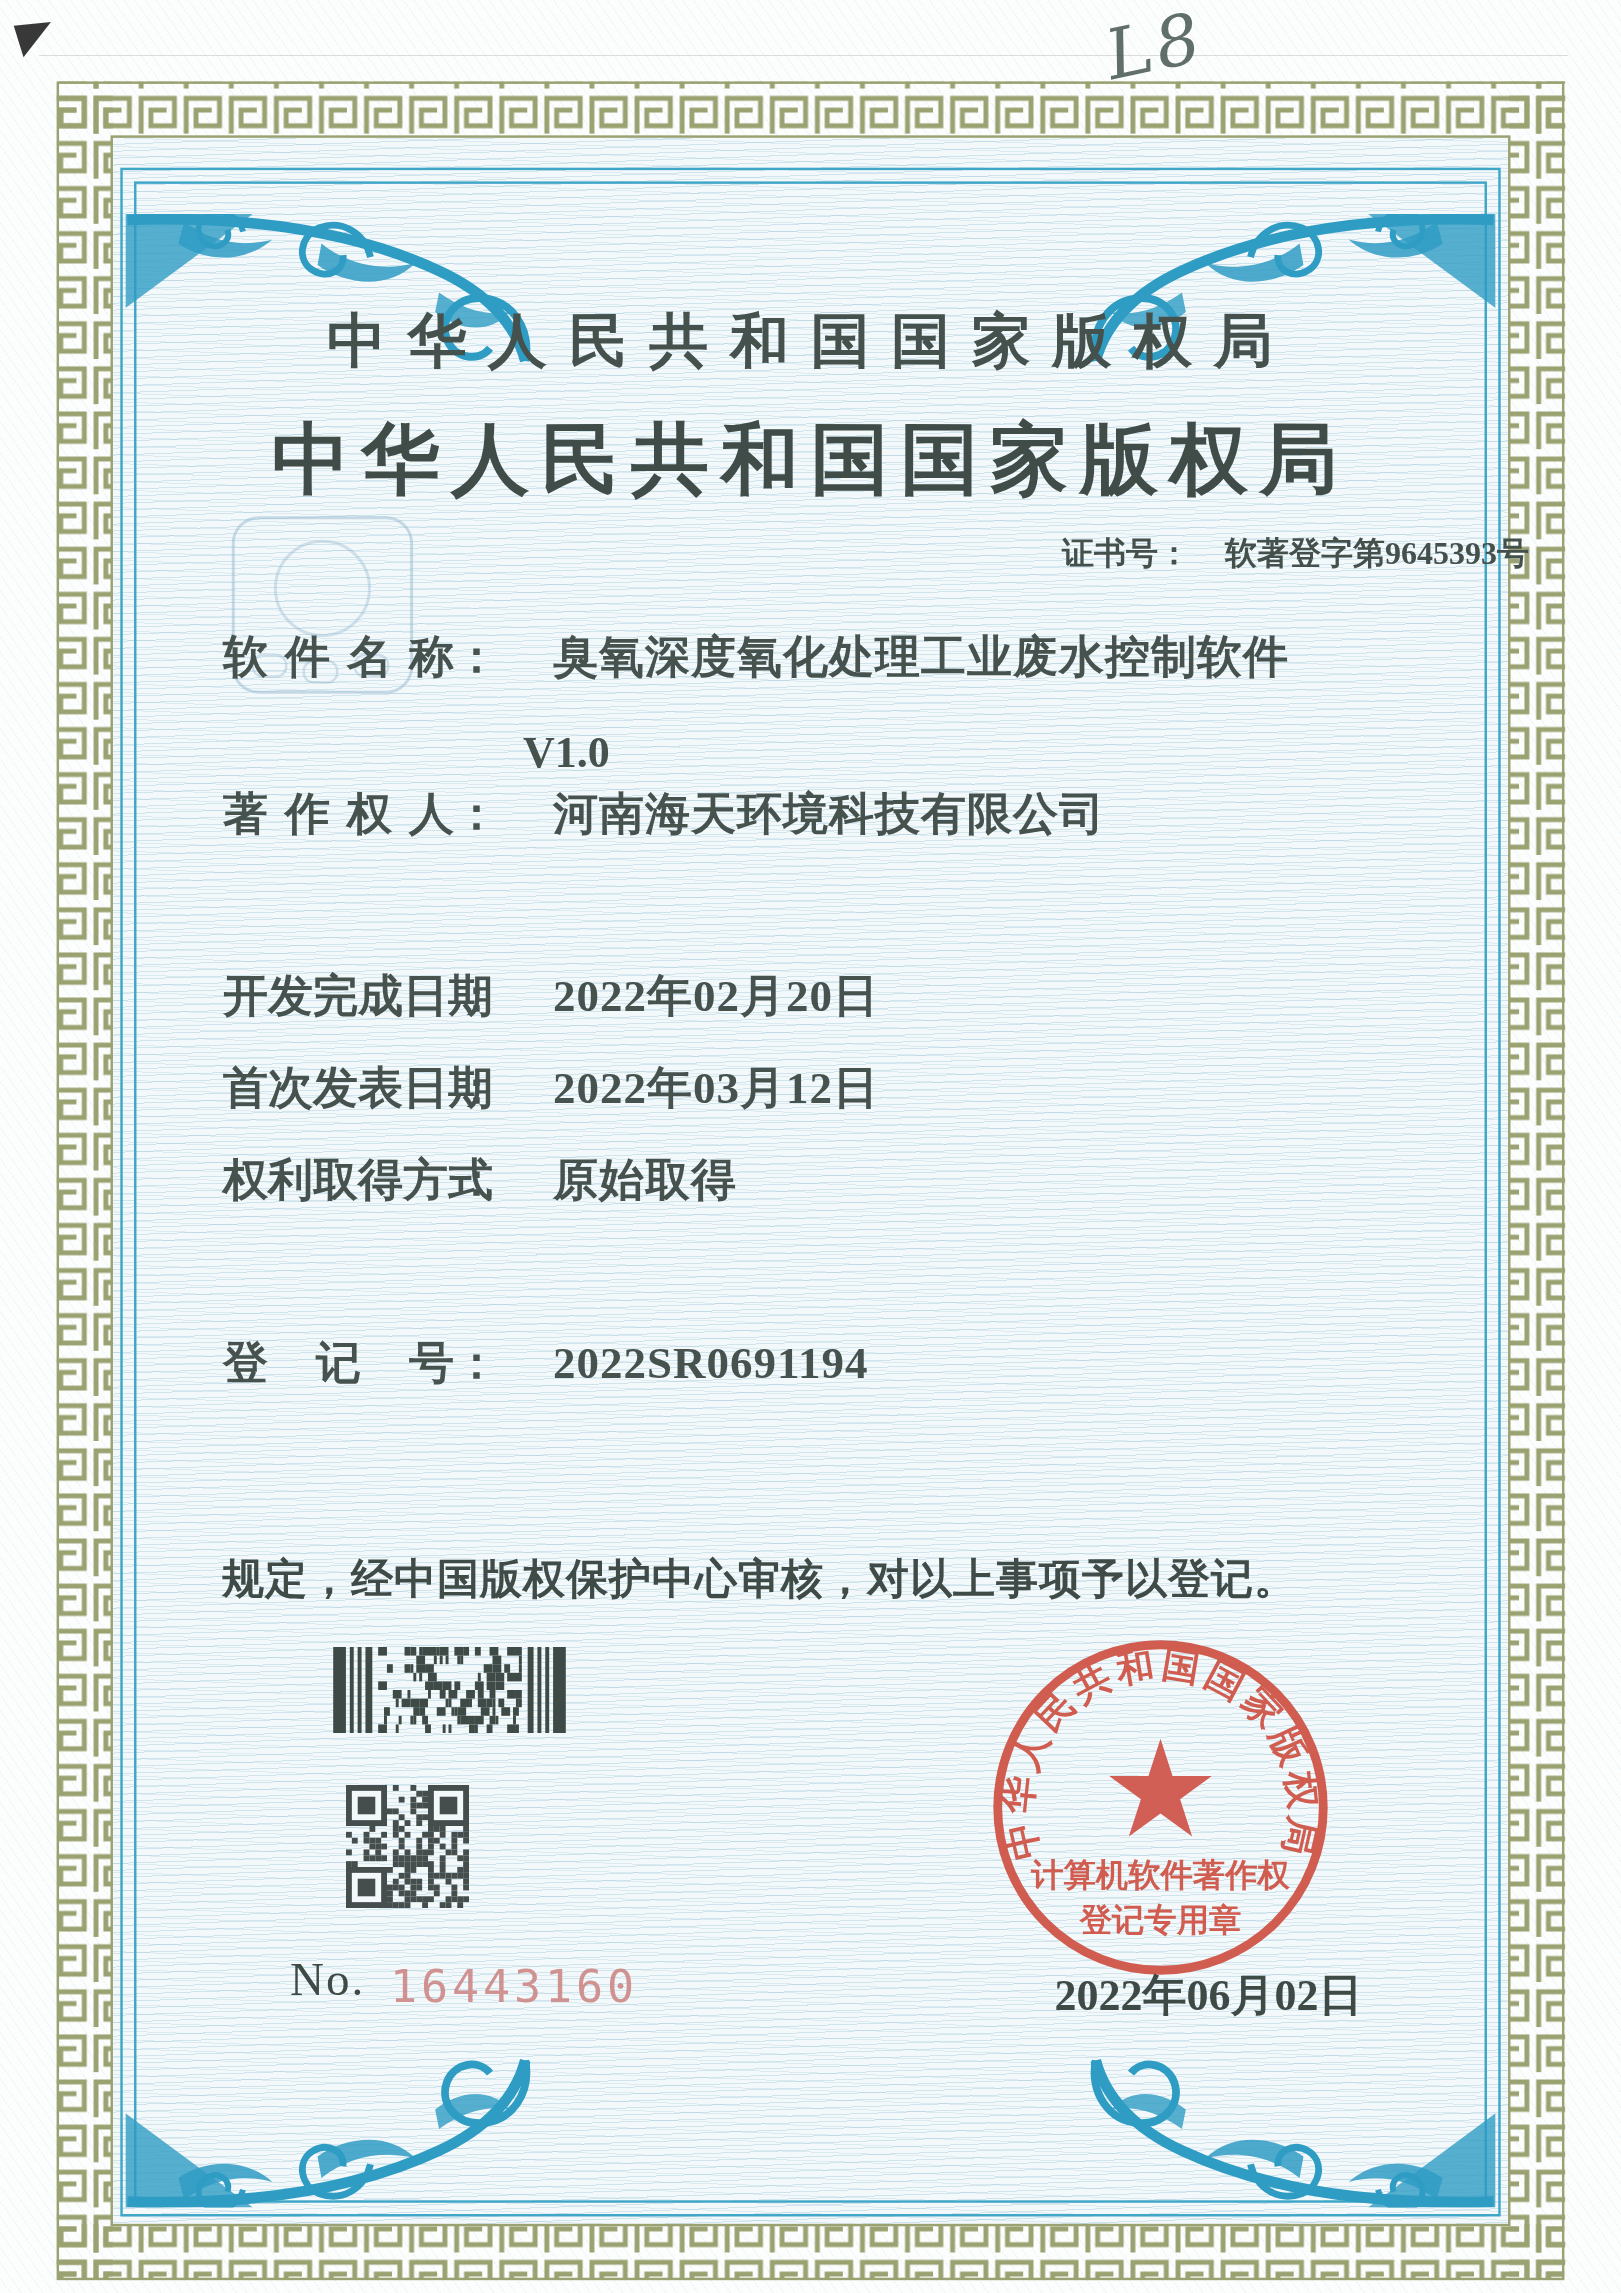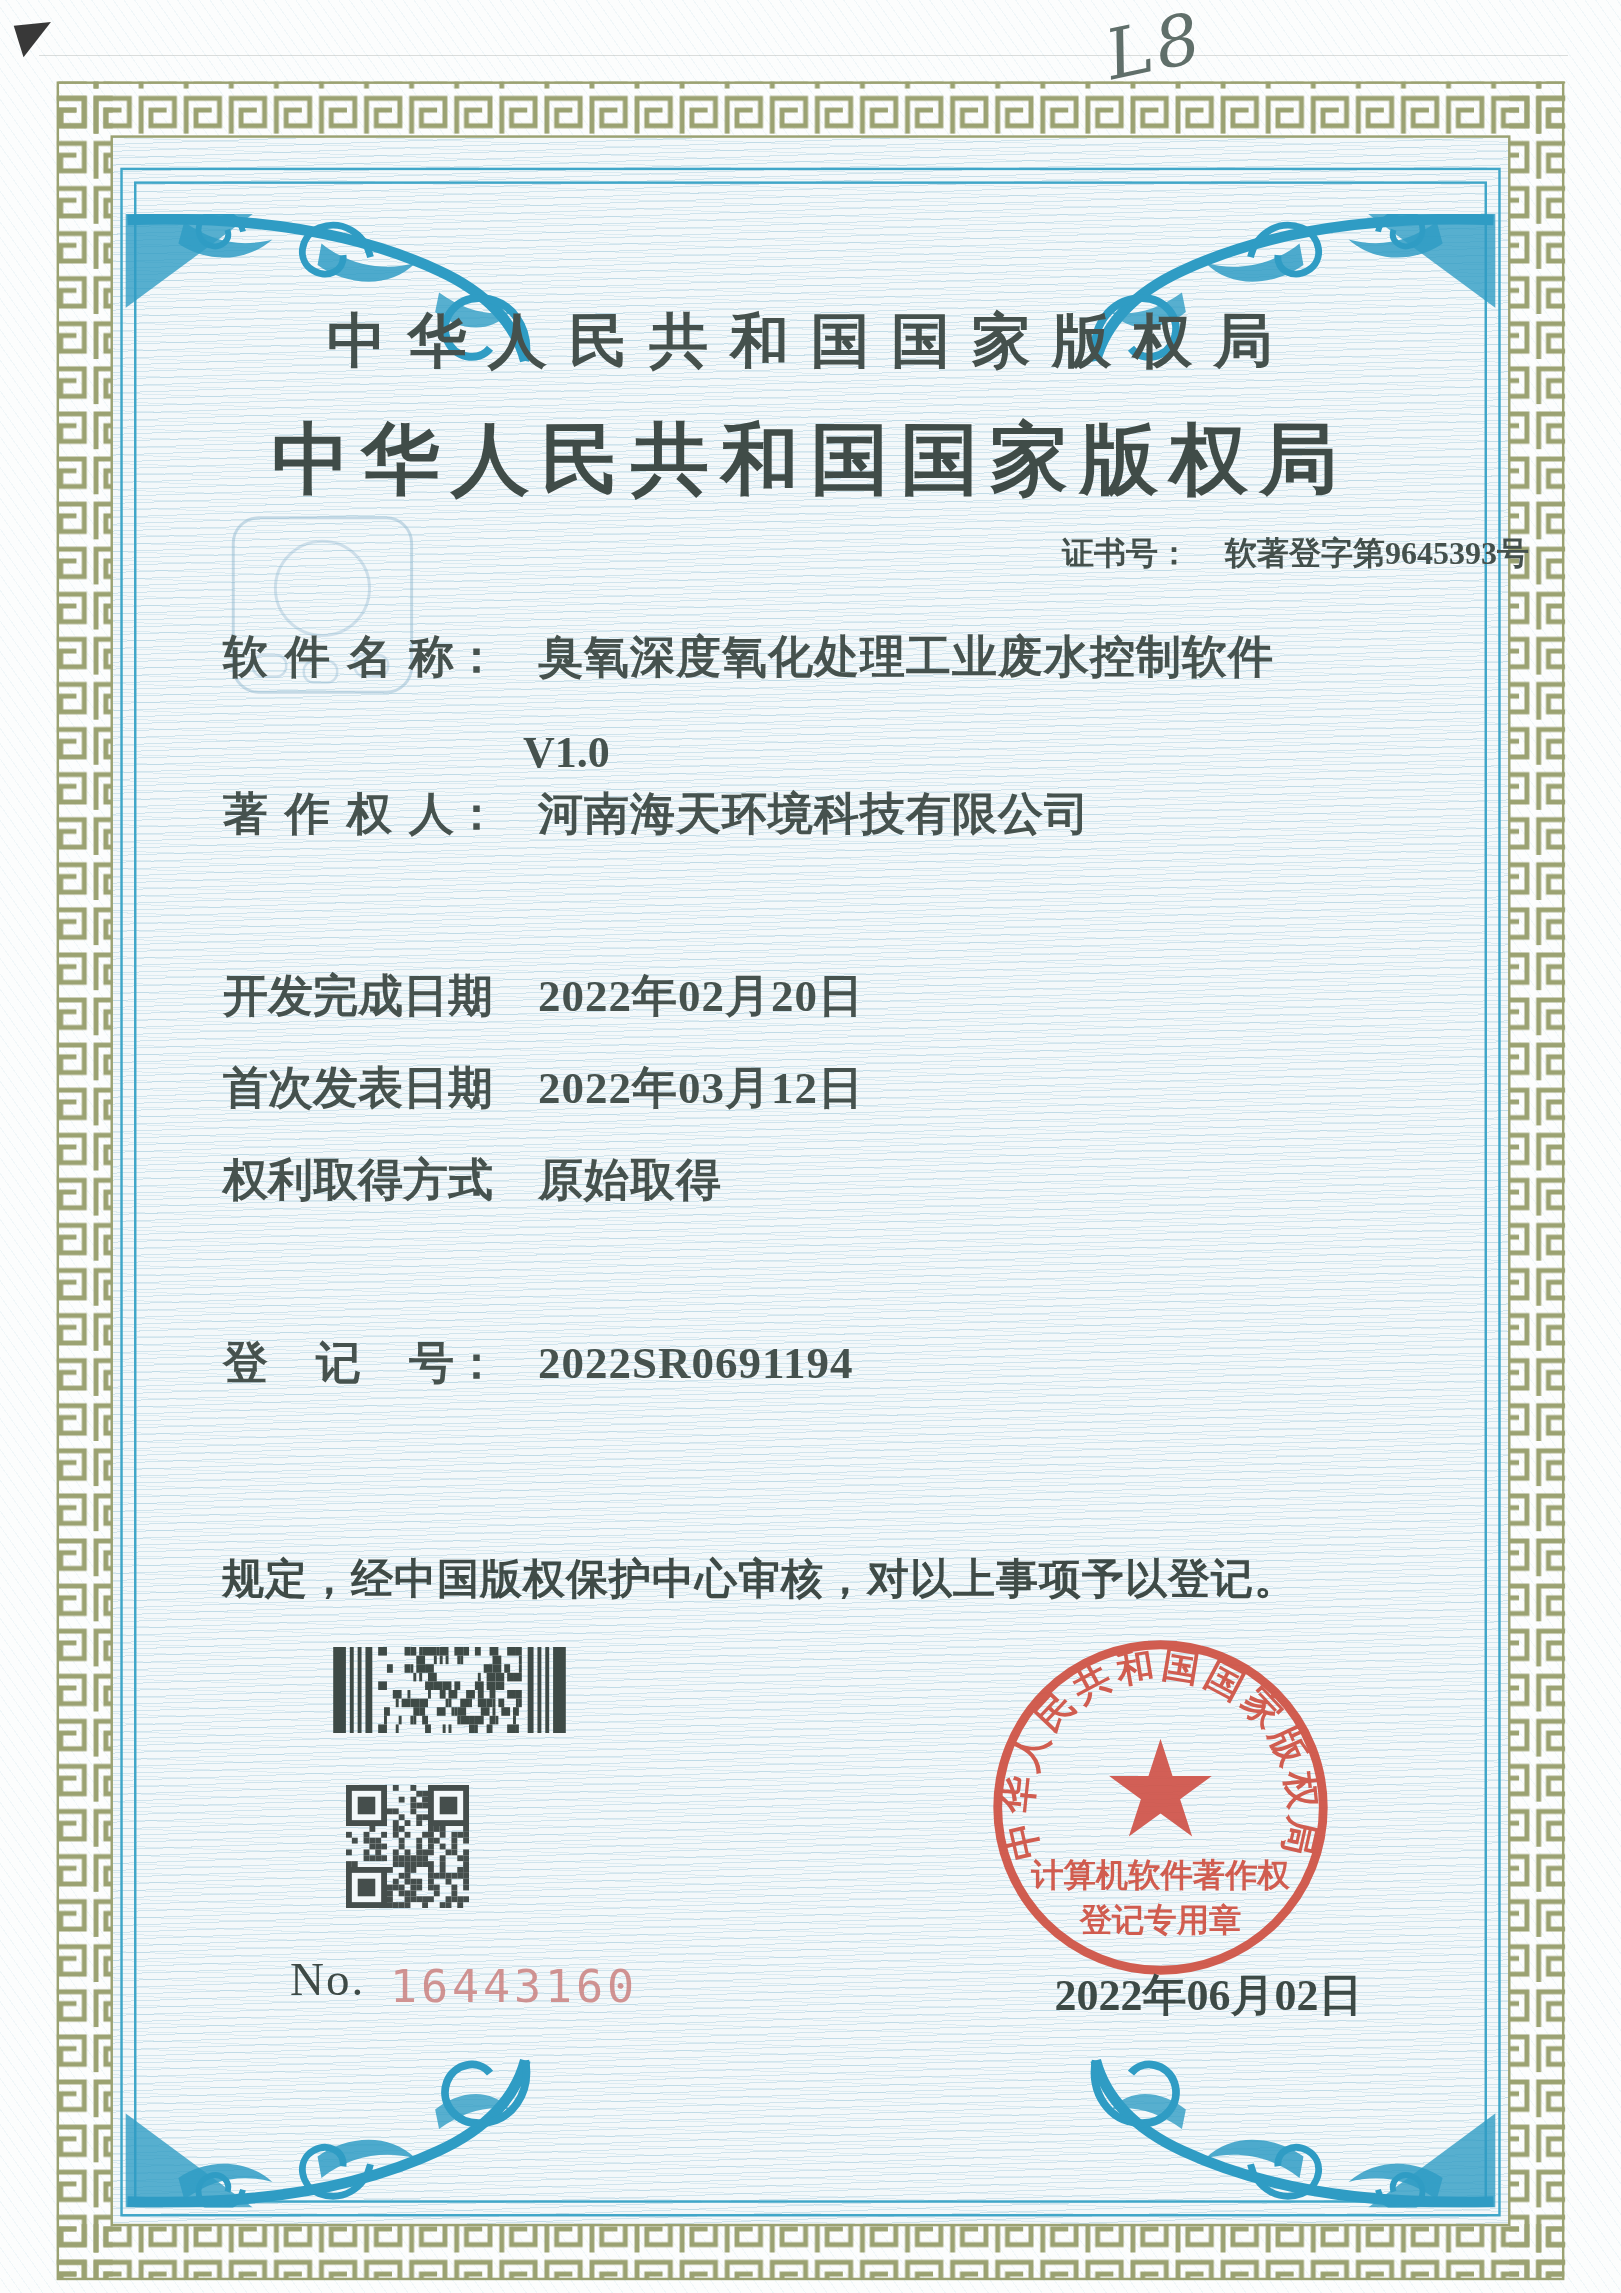--- a/index.html
+++ b/index.html
@@ -40,21 +40,21 @@
   .certno{left:1022px;top:532px;font-size:32px;font-weight:700;color:#44504c;white-space:nowrap;margin-left:40px;}
   .certno .gap{display:inline-block;width:35px;}
   
   .row{position:absolute;left:223px;font-size:45px;font-weight:700;color:#46524e;white-space:nowrap;line-height:1.1;}
   .flabel{
     display:inline-block;width:231px;
     text-align:justify;text-align-last:justify;text-justify:inter-character;
     vertical-align:top;
   }
   .fcolon{display:inline-block;vertical-align:top;}
-  .fvalue{display:inline-block;margin-left:39px;vertical-align:top;letter-spacing:1px;}
+  .fvalue{display:inline-block;margin-left:54px;vertical-align:top;letter-spacing:1px;}
   .vline2{position:absolute;left:523px;top:727px;font-size:44px;font-weight:700;color:#46524e;}
   
   .stline{position:absolute;font-size:42px;font-weight:600;color:#3f4b47;white-space:nowrap;letter-spacing:1px;}
   
   .no-label{left:290px;top:1952px;font-size:47px;color:#3e4a46;letter-spacing:2px;}
   .no-value{
     left:390px;top:1960px;font-size:45px;color:#cb8280;letter-spacing:3.9px;
     font-family:"DejaVu Sans Mono","Liberation Mono",monospace;opacity:.85;
   }
   .issue-date{left:1033px;top:1966px;width:351px;text-align:center;font-size:44px;font-weight:700;color:#3d4a46;white-space:nowrap;}

